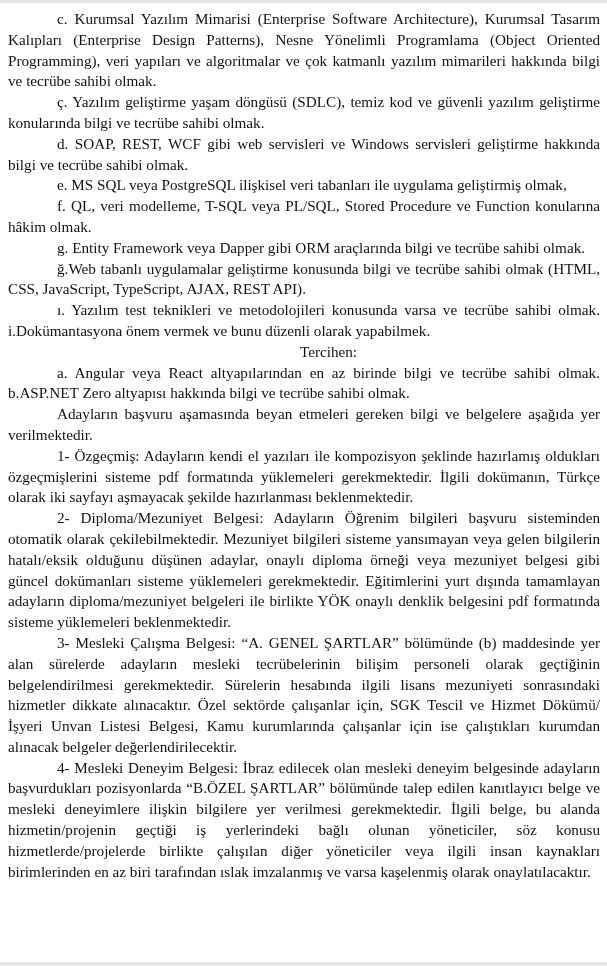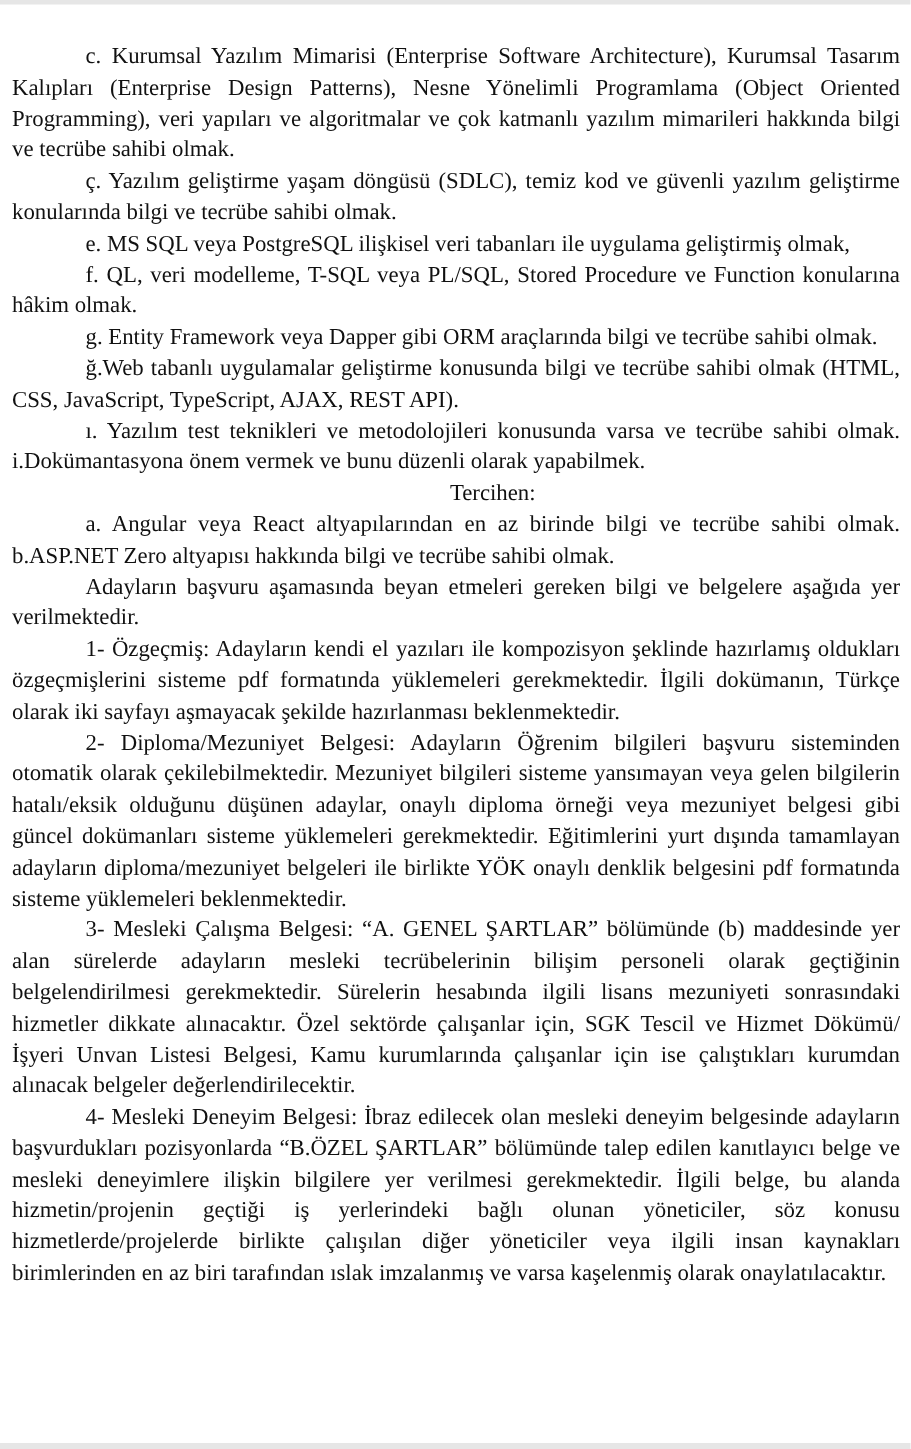--- a/index.html
+++ b/index.html
@@ -6,39 +6,40 @@
   body {
     width: 607px; height: 966px; overflow: hidden;
     background: #ffffff;
     position: relative;
     font-family: "Liberation Serif", serif;
     color: #111111;
   }
   .rule-top { position: absolute; left: 0; top: 0; width: 607px; height: 3px; background: #e6e6e6; }
   .rule-bottom { position: absolute; left: 0; top: 962px; width: 607px; height: 4px; background: #e6e6e6; }
   .page {
-    position: absolute; left: 8px; top: 28px; width: 592px;
+    position: absolute; left: 8px; top: 9px; width: 592px;
   }
   .para {
     margin: 0;
     font-size: 15.2px;
     line-height: 20.8px;
     text-align: justify;
     text-indent: 49px;
   }
   .para.heading { text-align: center; }
 </style>
 </head>
 <body>
 
 <div class="rule-top"></div>
 
 <div class="page">
   <p class="para">c. Kurumsal Yazılım Mimarisi (Enterprise Software Architecture), Kurumsal Tasarım Kalıpları (Enterprise Design Patterns), Nesne Yönelimli Programlama (Object Oriented Programming), veri yapıları ve algoritmalar ve çok katmanlı yazılım mimarileri hakkında bilgi ve tecrübe sahibi olmak.</p>
   <p class="para">ç. Yazılım geliştirme yaşam döngüsü (SDLC), temiz kod ve güvenli yazılım geliştirme konularında bilgi ve tecrübe sahibi olmak.</p>
+  <p class="para">d. SOAP, REST, WCF gibi web servisleri ve Windows servisleri geliştirme hakkında bilgi ve tecrübe sahibi olmak.</p>
   <p class="para">e. MS SQL veya PostgreSQL ilişkisel veri tabanları ile uygulama geliştirmiş olmak,</p>
   <p class="para">f. QL, veri modelleme, T-SQL veya PL/SQL, Stored Procedure ve Function konularına hâkim olmak.</p>
   <p class="para">g. Entity Framework veya Dapper gibi ORM araçlarında bilgi ve tecrübe sahibi olmak.</p>
   <p class="para">ğ.Web tabanlı uygulamalar geliştirme konusunda bilgi ve tecrübe sahibi olmak (HTML, CSS, JavaScript, TypeScript, AJAX, REST API).</p>
   <p class="para">ı. Yazılım test teknikleri ve metodolojileri konusunda varsa ve tecrübe sahibi olmak. i.Dokümantasyona önem vermek ve bunu düzenli olarak yapabilmek.</p>
   <p class="para heading">Tercihen:</p>
   <p class="para">a. Angular veya React altyapılarından en az birinde bilgi ve tecrübe sahibi olmak. b.ASP.NET Zero altyapısı hakkında bilgi ve tecrübe sahibi olmak.</p>
   <p class="para">Adayların başvuru aşamasında beyan etmeleri gereken bilgi ve belgelere aşağıda yer verilmektedir.</p>
   <p class="para">1- Özgeçmiş: Adayların kendi el yazıları ile kompozisyon şeklinde hazırlamış oldukları özgeçmişlerini sisteme pdf formatında yüklemeleri gerekmektedir. İlgili dokümanın, Türkçe olarak iki sayfayı aşmayacak şekilde hazırlanması beklenmektedir.</p>
   <p class="para">2- Diploma/Mezuniyet Belgesi: Adayların Öğrenim bilgileri başvuru sisteminden otomatik olarak çekilebilmektedir. Mezuniyet bilgileri sisteme yansımayan veya gelen bilgilerin hatalı/eksik olduğunu düşünen adaylar, onaylı diploma örneği veya mezuniyet belgesi gibi güncel dokümanları sisteme yüklemeleri gerekmektedir. Eğitimlerini yurt dışında tamamlayan adayların diploma/mezuniyet belgeleri ile birlikte YÖK onaylı denklik belgesini pdf formatında sisteme yüklemeleri beklenmektedir.</p>

